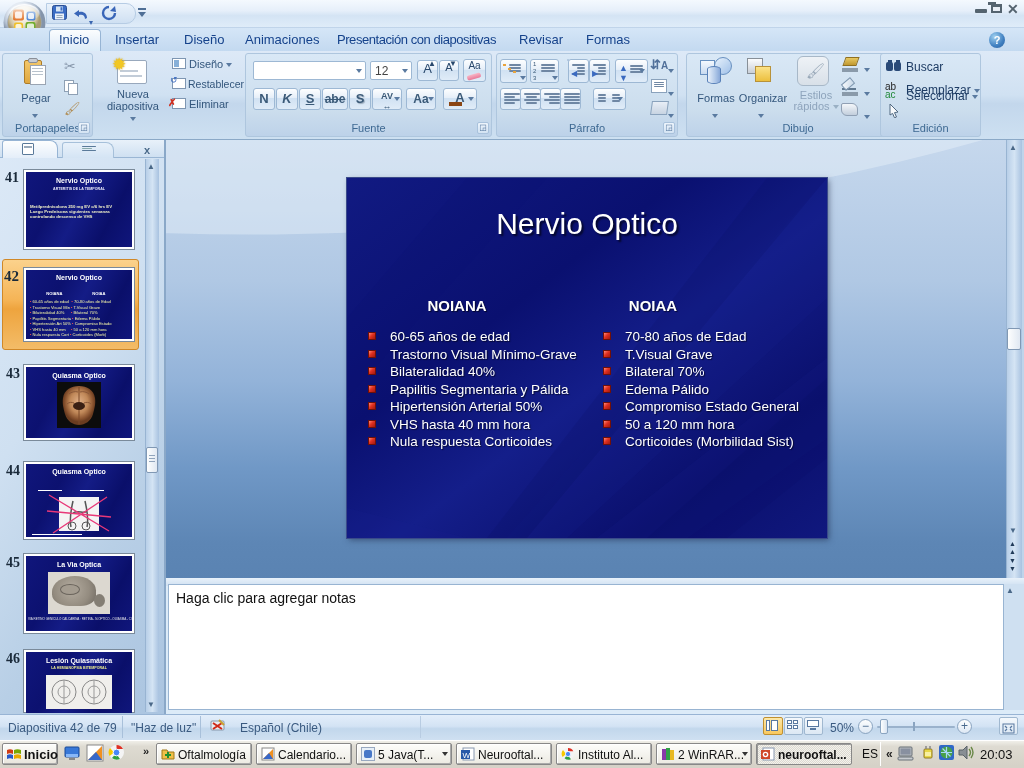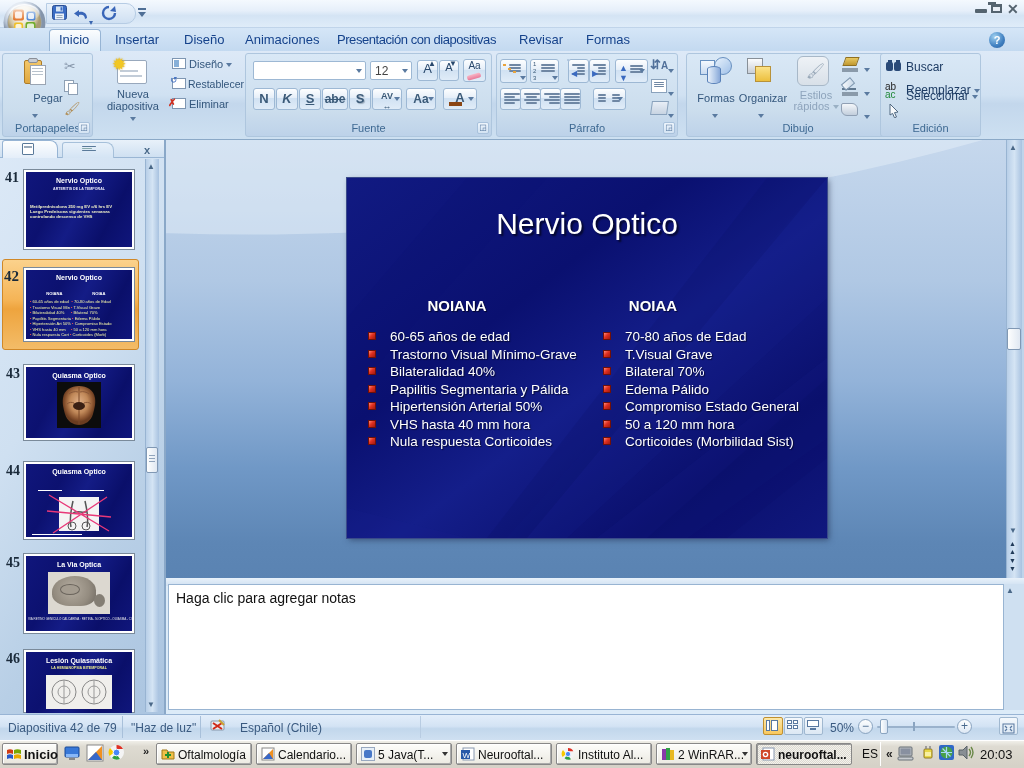--- a/index.html
+++ b/index.html
@@ -101,21 +101,21 @@
     </div>
 
 <div class="abs" style="left:22px;top:58px;width:26px;height:30px;">
 <div class="abs" style="left:2px;top:2px;width:18px;height:24px;background:linear-gradient(#f3c76a,#dfa73f);border:1px solid #ad7c28;border-radius:2px;"></div>
 <div class="abs" style="left:6px;top:0px;width:10px;height:5px;background:#c9cdd4;border:1px solid #8a8f98;border-radius:2px;"></div>
 <div class="abs" style="left:8px;top:7px;width:16px;height:20px;background:#fff;border:1px solid #9aa4b2;"></div>
 <div class="abs" style="left:10px;top:10px;width:11px;height:1px;background:#b8c2cc;"></div>
 <div class="abs" style="left:10px;top:13px;width:11px;height:1px;background:#b8c2cc;"></div>
 <div class="abs" style="left:10px;top:16px;width:11px;height:1px;background:#b8c2cc;"></div>
 </div>
-<div class="abs" style="left:26px;top:92px;width:44px;height:12px;font-size:11px;color:#33567c;text-align:center;">Pegar</div>
+<div class="abs" style="left:14px;top:92px;width:44px;height:12px;font-size:11px;color:#33567c;text-align:center;">Pegar</div>
 <div class="abs" style="left:32px;top:106px;"><span class="ddarrow"></span></div>
 
 <div class="abs" style="left:64px;top:58px;width:16px;height:16px;color:#8898ac;font-size:14px;">✂</div>
 <div class="abs" style="left:64px;top:80px;width:10px;height:12px;background:#fff;border:1px solid #8ea0b4;"></div>
 <div class="abs" style="left:68px;top:83px;width:10px;height:12px;background:#fff;border:1px solid #8ea0b4;"></div>
 <div class="abs" style="left:64px;top:101px;width:14px;height:14px;font-size:13px;color:#b08d55;">🖌</div>
 
 
 <div class="abs" style="left:117px;top:60px;width:30px;height:24px;background:#fff;border:1px solid #98a8bc;border-radius:2px;"></div>
 <div class="abs" style="left:120px;top:70px;width:18px;height:2px;background:#c2ccd8;"></div>

